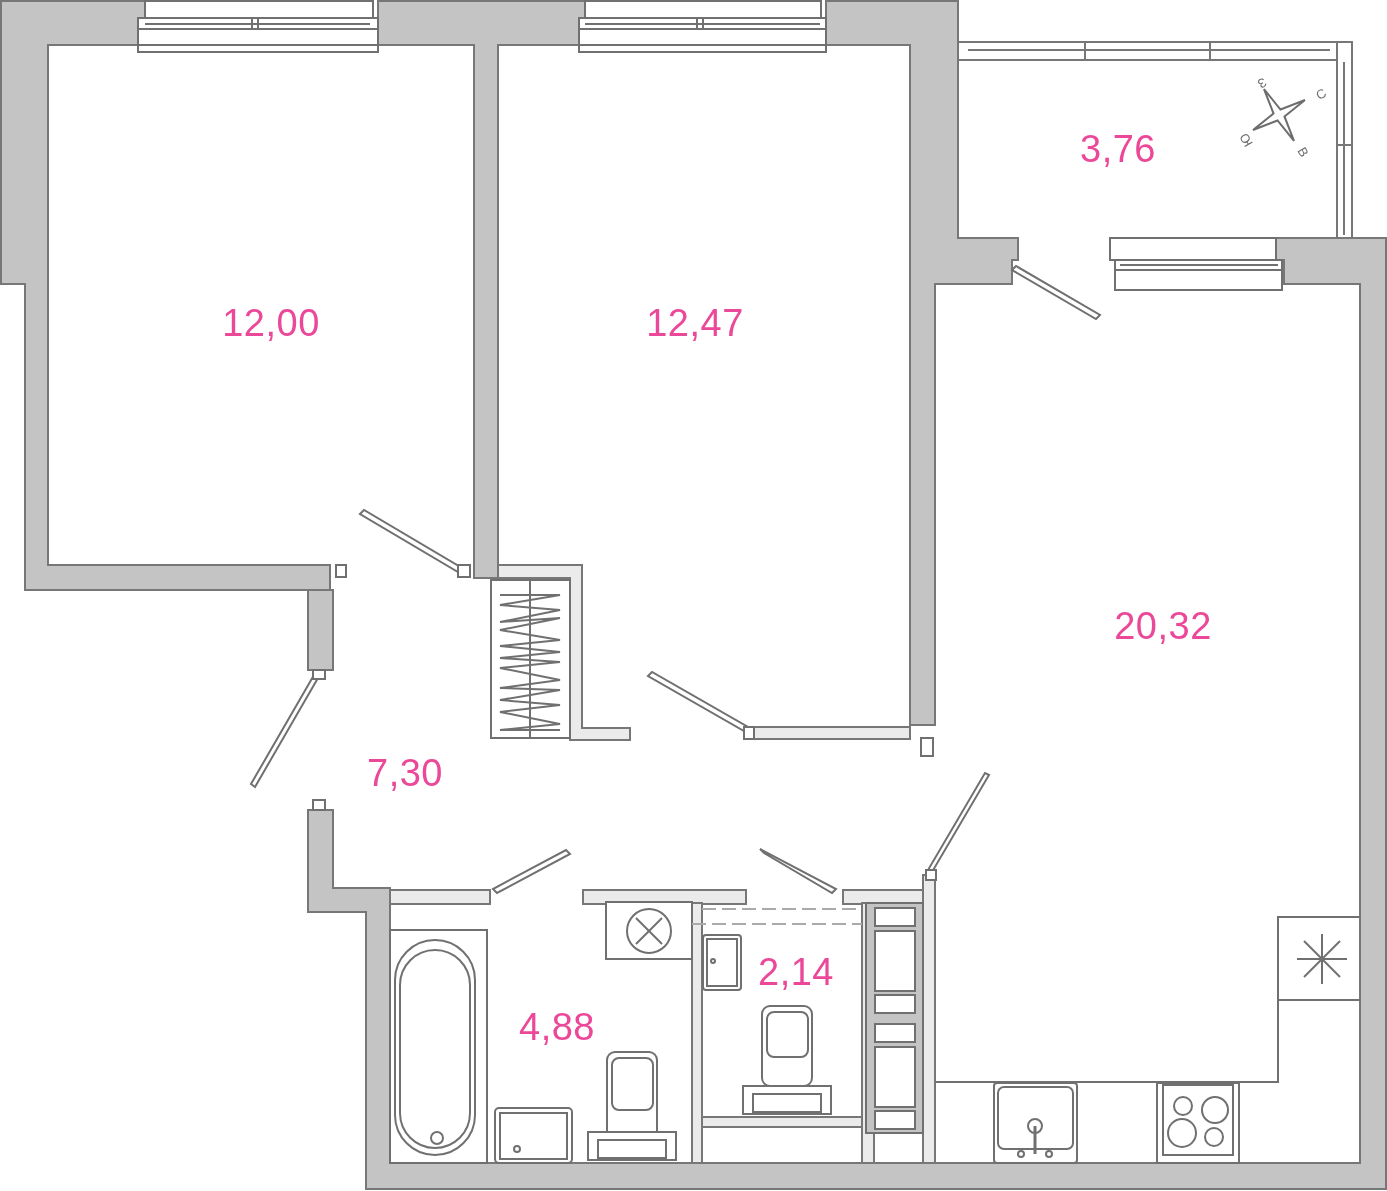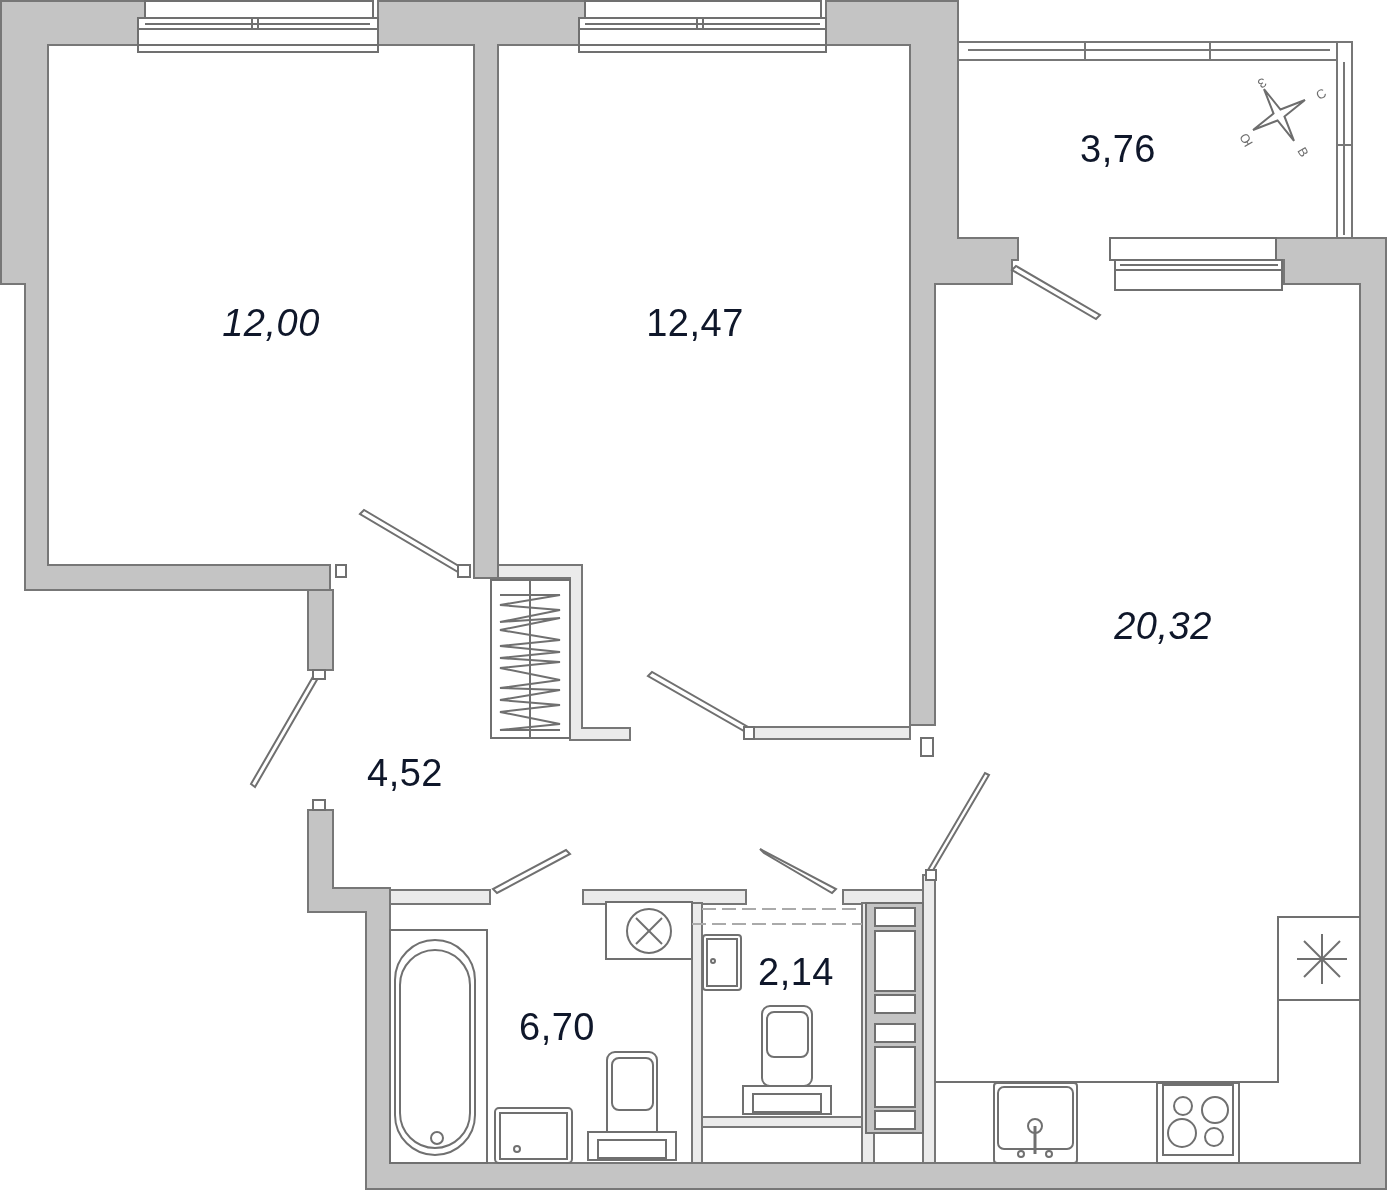--- a/index.html
+++ b/index.html
@@ -2,21 +2,21 @@
 <html><head>
   <meta charset="utf-8">
   <style>
     html, body { margin: 0; padding: 0; background: #ffffff; }
     body { width: 1387px; height: 1191px; position: relative; overflow: hidden; font-family: "Liberation Sans", sans-serif; }
     #plan { position: absolute; left: 0; top: 0; width: 1387px; height: 1191px; }
     .room-label {
       position: absolute;
       font-family: "Liberation Sans", sans-serif;
       font-size: 38px;
-      color: #0f172a;
+      color: #ec4899;
       letter-spacing: 0.5px;
       transform: translate(-50%, -50%);
       white-space: nowrap;
     }
     .compass-letter {
       position: absolute;
       font-family: "Liberation Sans", sans-serif;
       font-size: 13px;
       color: #6d6d6d;
       transform: translate(-50%, -50%);
@@ -165,26 +165,26 @@
       <circle cx="1182" cy="1133" r="14"></circle>
       <circle cx="1214" cy="1137" r="9"></circle>
     </g>
 
     <g transform="translate(1279,115) rotate(-30)" stroke="#6d6d6d" stroke-width="2" fill="#ffffff">
       <polygon points="0,-30 4,-4 30,0 4,4 0,30 -4,4 -30,0 -4,-4"></polygon>
     </g>
   </svg>
 
   
-  <div class="room-label" style="left:271px; top:323px;font-style:italic;">12,00</div>
+  <div class="room-label" style="left:271px; top:323px;">12,00</div>
   <div class="room-label" style="left:695px; top:323px;">12,47</div>
   <div class="room-label" style="left:1118px; top:149px;">3,76</div>
-  <div class="room-label" style="left:1163px; top:626px;font-style:italic;">20,32</div>
-  <div class="room-label" style="left:405px; top:773px;">4,52</div>
-  <div class="room-label" style="left:557px; top:1027px;">6,70</div>
+  <div class="room-label" style="left:1163px; top:626px;">20,32</div>
+  <div class="room-label" style="left:405px; top:773px;">7,30</div>
+  <div class="room-label" style="left:557px; top:1027px;">4,88</div>
   <div class="room-label" style="left:796px; top:972px;text-align:right;">2,14</div>
 
   
   <div class="compass-letter" style="left:1321px; top:94px; transform:translate(-50%,-50%) rotate(-30deg);">С</div>
   <div class="compass-letter" style="left:1303px; top:152px; transform:translate(-50%,-50%) rotate(60deg);">В</div>
   <div class="compass-letter" style="left:1246px; top:140px; transform:translate(-50%,-50%) rotate(-120deg);">Ю</div>
   <div class="compass-letter" style="left:1262px; top:83px; transform:translate(-50%,-50%) rotate(150deg);">З</div>
 </div>
 
 </body></html>

